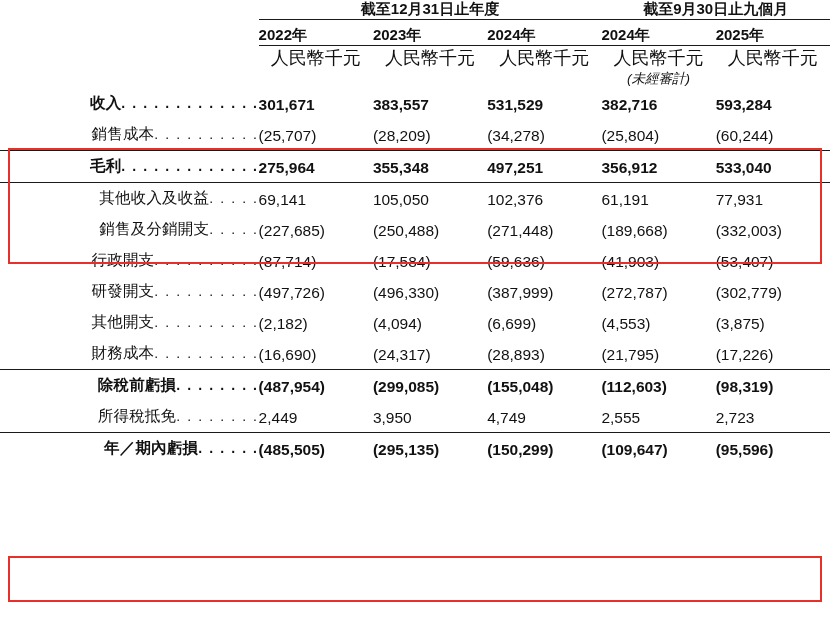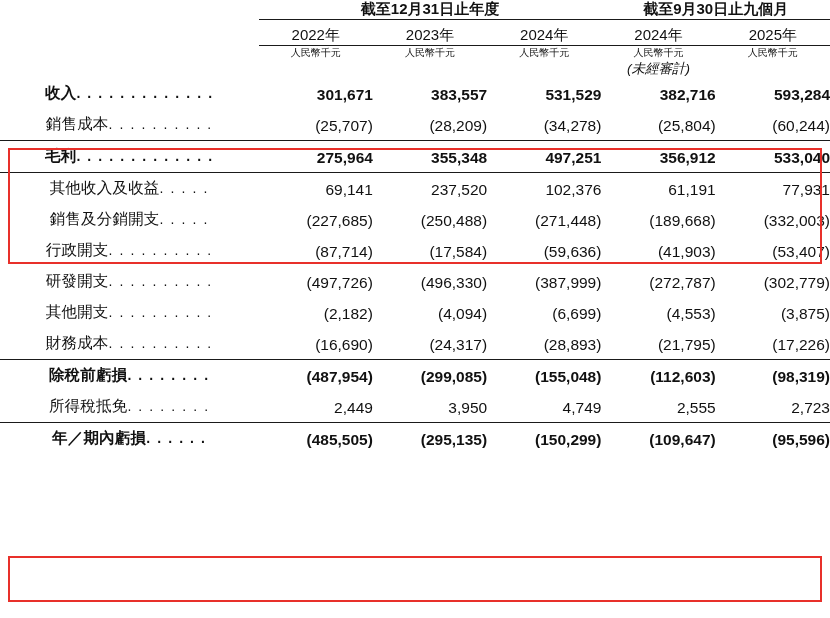--- a/index.html
+++ b/index.html
@@ -39,34 +39,33 @@
     font-size: 15px;
     font-weight: bold;
     padding-bottom: 4px;
     white-space: nowrap;
   }
   .grp-underline {
     border-bottom: 1.5px solid #1a1a1a;
   }
 
   .yr-cell {
-    text-align: center;
     font-size: 15px;
-    font-weight: normal;
+    font-weight: bold;
     padding-top: 7px;
     padding-bottom: 5px;
     white-space: nowrap;
   }
   .yr-underline {
     border-bottom: 1.2px solid #1a1a1a;
   }
 
   .unit-cell {
     text-align: center;
-    font-size: 10px;
+    font-size: 18px;
     padding-top: 9px;
     padding-bottom: 2px;
     white-space: nowrap;
     color: #111;
   }
   .sub-cell {
     text-align: center;
     font-size: 13.5px;
     font-style: italic;
     padding-top: 2px;
@@ -76,27 +75,27 @@
     margin-top: 36px;
   }
 
   
   tr.datarow td {
     font-size: 15.5px;
     padding-top: 5px;
     padding-bottom: 5px;
   }
   td.lbl {
-    text-align: center;
+    text-align: right;
     white-space: nowrap;
     letter-spacing: 0.2px;
     padding-left: 14px;
   }
   td.val {
-    text-align: right;
+    text-align: left;
     white-space: nowrap;
     padding-right: 12px;
     font-variant-numeric: tabular-nums;
   }
   tr.bold td { font-weight: bold; }
 
   .dots {
     letter-spacing: 1.6px;
     font-size: 14px;
   }
@@ -190,21 +189,21 @@
         <td class="val">275,964</td>
         <td class="val">355,348</td>
         <td class="val">497,251</td>
         <td class="val">356,912</td>
         <td class="val">533,040</td>
       </tr>
 
       <tr class="datarow">
         <td class="lbl"><span>其他收入及收益</span><span class="dots">. . . . .</span></td>
         <td class="val">69,141</td>
-        <td class="val">237,520</td>
+        <td class="val">105,050</td>
         <td class="val">102,376</td>
         <td class="val">61,191</td>
         <td class="val">77,931</td>
       </tr>
 
       <tr class="datarow">
         <td class="lbl"><span>銷售及分銷開支</span><span class="dots">. . . . .</span></td>
         <td class="val">(227,685)</td>
         <td class="val">(250,488)</td>
         <td class="val">(271,448)</td>

